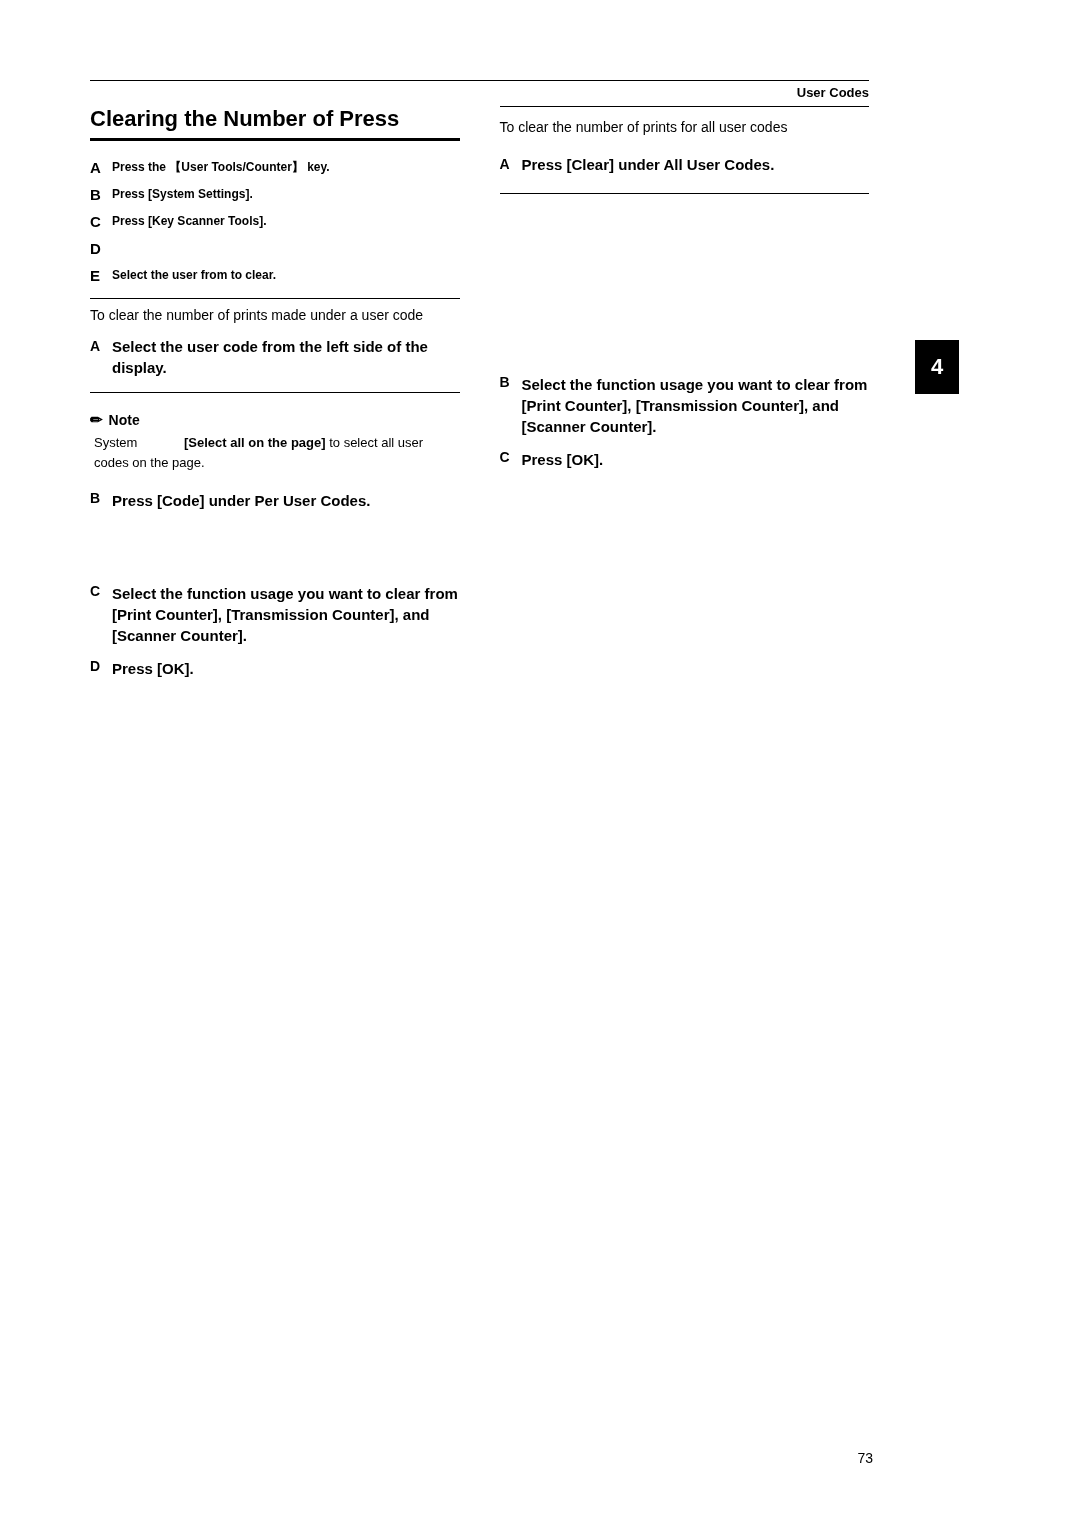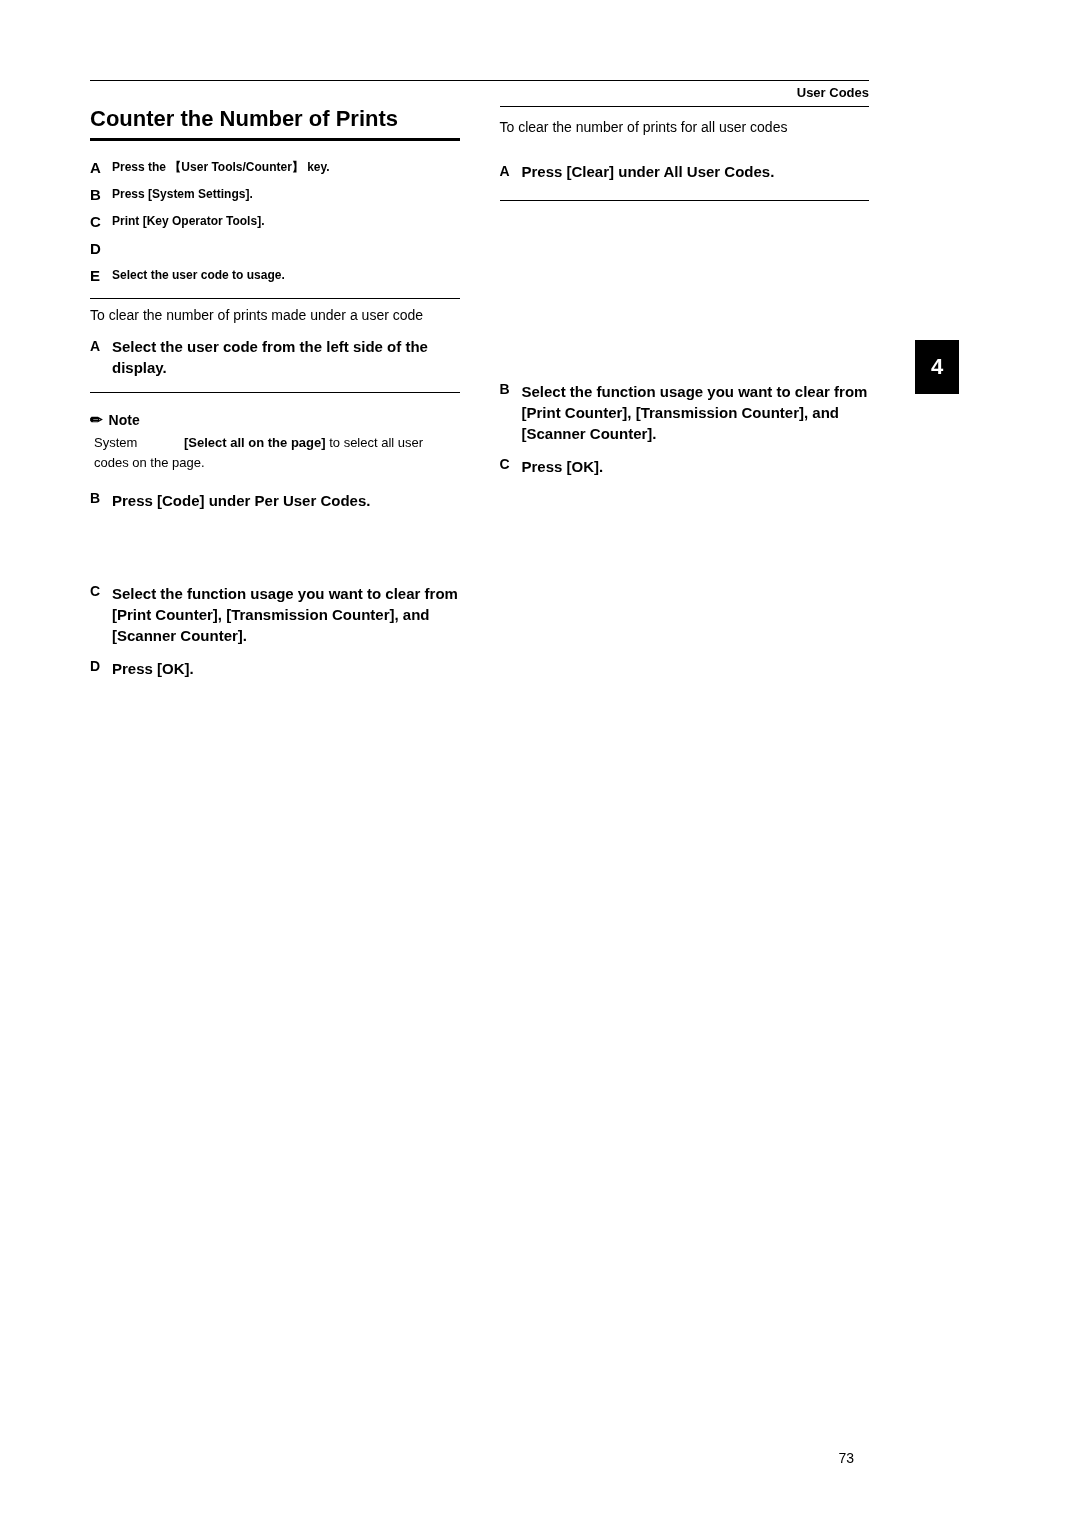--- a/index.html
+++ b/index.html
@@ -168,21 +168,21 @@
       justify-content: center;
       font-size: 22px;
       font-weight: bold;
       font-family: Arial, sans-serif;
     }
 
     
     .page-number {
       position: absolute;
       bottom: 60px;
-      right: 105px;
+      right: 86px;
       font-size: 14px;
       font-family: Arial, sans-serif;
     }
 
   </style>
 </head>
 <body>
 
 <div class="page">
 
@@ -190,44 +190,44 @@
   <div class="header-row">
     <span class="header-chapter">User Codes</span>
   </div>
 
   <div class="chapter-tab">4</div>
 
   <div class="two-col">
 
     <div class="left-col">
 
-      <div class="section-title">Counter the Number of Prints</div>
+      <div class="section-title">Clearing the Number of Press</div>
 
       <div class="step">
         <span class="step-letter">A</span>
         <span class="step-text">Press the 【User Tools/Counter】 key.</span>
       </div>
 
       <div class="step">
         <span class="step-letter">B</span>
         <span class="step-text">Press [System Settings].</span>
       </div>
 
       <div class="step">
         <span class="step-letter">C</span>
-        <span class="step-text">Print [Key Operator Tools].</span>
+        <span class="step-text">Press [Key Scanner Tools].</span>
       </div>
 
       <div class="step">
         <span class="step-letter">D</span>
       </div>
 
       <div class="step">
         <span class="step-letter">E</span>
-        <span class="step-text">Select the user code to usage.</span>
+        <span class="step-text">Select the user from to clear.</span>
       </div>
 
       <div class="sub-section">
         <div style="font-size:14px; font-family: Arial, sans-serif; margin-bottom:10px;">To clear the number of prints made under a user code</div>
 
         <div class="sub-step">
           <span class="sub-step-letter">A</span>
           <span class="sub-step-text">Select the user code from the left side of the display.</span>
         </div>
       </div>
@@ -257,21 +257,21 @@
       <div class="sub-step">
         <span class="sub-step-letter">D</span>
         <span class="sub-step-text">Press [OK].</span>
       </div>
 
     </div>
 
     <div class="right-col">
 
       <div class="right-sub-section">
-        <div style="font-size:14px; font-family: Arial, sans-serif; margin-bottom:23px;">To clear the number of prints for all user codes</div>
+        <div style="font-size:14px; font-family: Arial, sans-serif; margin-bottom:16px;">To clear the number of prints for all user codes</div>
 
         <div class="sub-step">
           <span class="sub-step-letter">A</span>
           <span class="sub-step-text">Press [Clear] under All User Codes.</span>
         </div>
       </div>
 
       <div style="height:160px;"></div>
 
       <div class="sub-step" style="margin-bottom:12px;">

